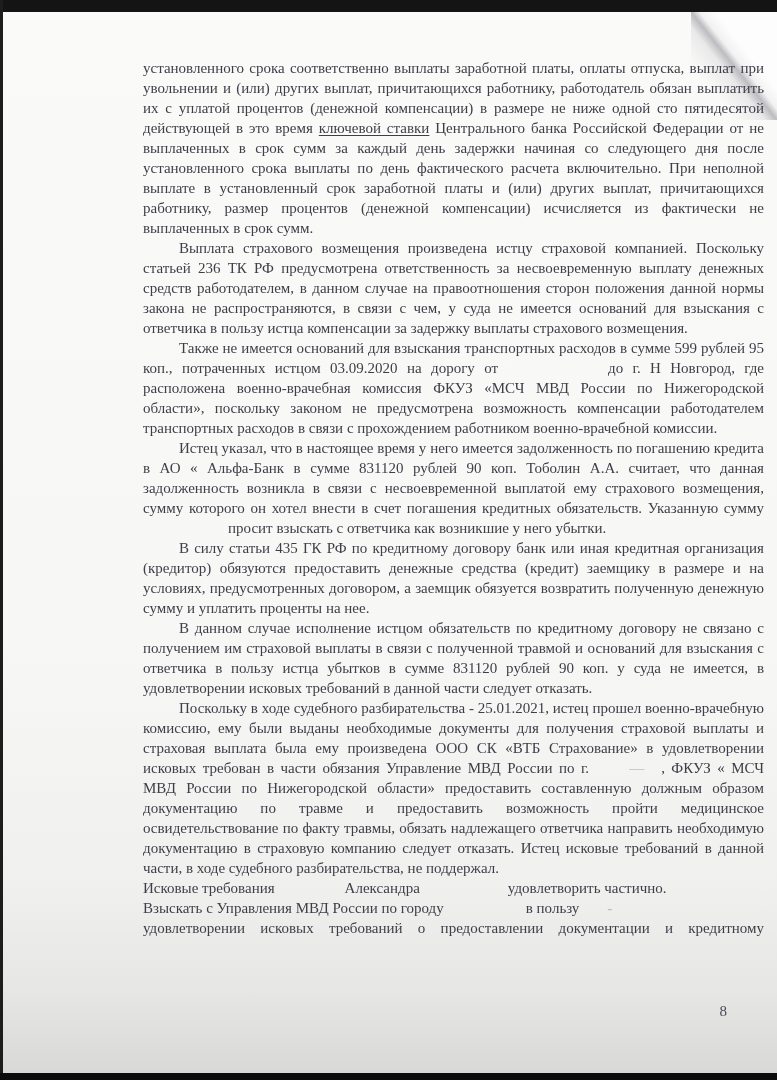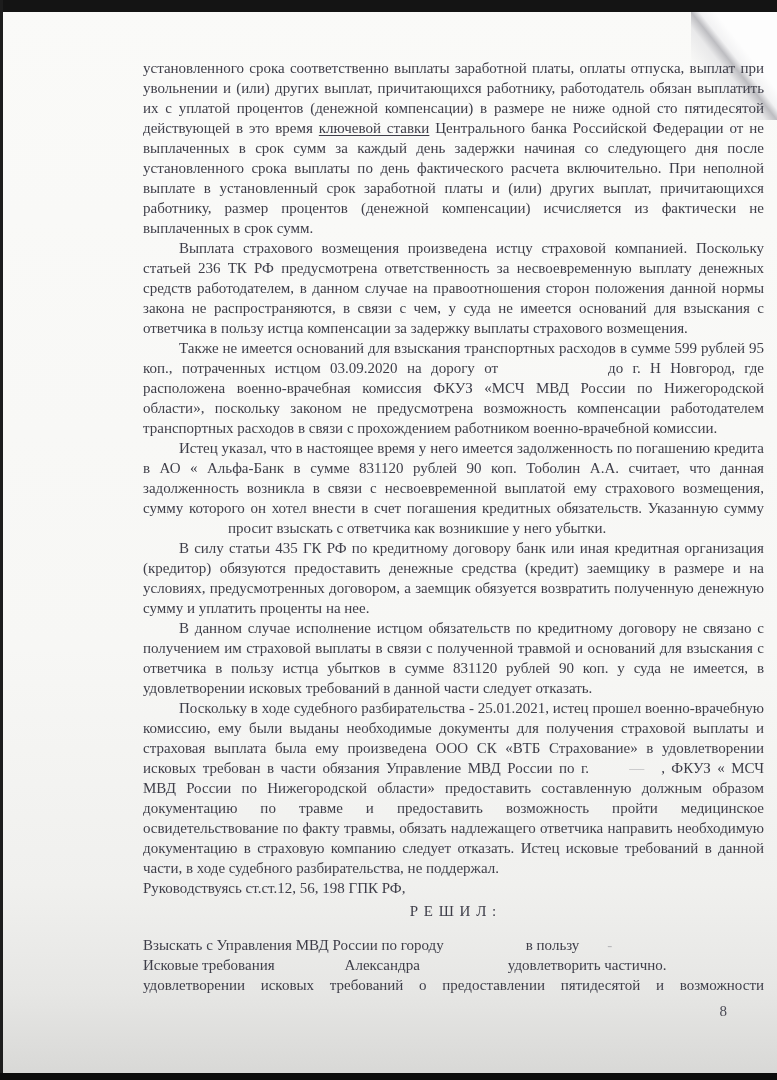--- a/index.html
+++ b/index.html
@@ -47,29 +47,27 @@
     <p class="para"><span>Также не имеется оснований для взыскания транспортных расходов в сумме 599 рублей 95 коп., потраченных истцом 03.09.2020 на дорогу от</span><span class="gap" style="width:110px"></span><span>до г. Н Новгород, где расположена военно-врачебная комиссия ФКУЗ «МСЧ МВД России по Нижегородской области», поскольку законом не  предусмотрена возможность компенсации работодателем транспортных расходов в связи с прохождением работником военно-врачебной комиссии.</span></p>
 
     <p class="para"><span>Истец указал, что в настоящее время у него имеется задолженность  по погашению кредита в АО « Альфа-Банк  в сумме 831120 рублей 90 коп. Тоболин А.А. считает, что данная задолженность возникла в связи с несвоевременной выплатой ему страхового возмещения, сумму которого он хотел внести в счет погашения кредитных обязательств. Указанную сумму</span><span class="gap" style="width:85px"></span><span>просит взыскать с ответчика  как возникшие у него убытки.</span></p>
 
     <p class="para">В силу статьи 435 ГК РФ по кредитному договору банк или иная кредитная организация (кредитор) обязуются предоставить денежные средства (кредит) заемщику в размере и на условиях, предусмотренных договором, а заемщик обязуется возвратить полученную денежную сумму и уплатить проценты на нее.</p>
 
     <p class="para">В данном случае исполнение  истцом обязательств  по кредитному договору не связано с получением им страховой выплаты в связи с полученной травмой и оснований для взыскания с ответчика в пользу истца убытков в сумме 831120 рублей 90 коп. у суда не имеется, в удовлетворении исковых требований в данной части следует отказать.</p>
 
     <p class="para"><span>Поскольку в ходе судебного разбирательства - 25.01.2021, истец прошел военно-врачебную комиссию, ему были выданы необходимые документы для получения страховой выплаты и страховая выплата была ему произведена ООО  СК «ВТБ Страхование» в удовлетворении исковых требован в части обязания Управление МВД России по г.</span><span class="gap" style="width:40px"></span><span class="faint">—</span><span class="gap" style="width:14px"></span><span>, ФКУЗ « МСЧ МВД России по Нижегородской области» предоставить составленную должным образом документацию по травме и предоставить возможность пройти медицинское освидетельствование по факту травмы, обязать надлежащего ответчика направить необходимую документацию в страховую компанию следует отказать. Истец исковые требований в данной части,  в ходе судебного разбирательства, не поддержал.</span></p>
 
-    <p class="para no-indent">Руководствуясь ст.ст.12, 56, 198 ГПК РФ,</p>
 
-    <p class="heading">Р Е Ш И Л :</p>
+
+    <p class="op-line"><span>Исковые требования</span><span class="gap" style="width:70px"></span><span>Александра</span><span class="gap" style="width:88px"></span><span>удовлетворить частично.</span></p>
 
     <p class="op-line"><span>Взыскать с Управления МВД России по городу</span><span class="gap" style="width:82px"></span><span>в пользу</span><span class="gap" style="width:28px"></span><span class="faint">-</span></p>
 
-    <p class="op-line"><span>Исковые требования</span><span class="gap" style="width:70px"></span><span>Александра</span><span class="gap" style="width:88px"></span><span>удовлетворить частично.</span></p>
 
-
-    <p class="op-line jl">удовлетворении исковых требований о  предоставлении пятидесятой и возможности</p>
+    <p class="op-line jl">удовлетворении исковых требований о  предоставлении документации и кредитному</p>
 
   </div>
 
   <div class="page-number">8</div>
 
   <div class="edge-bottom"></div>
 </div>
 
 </body></html>

